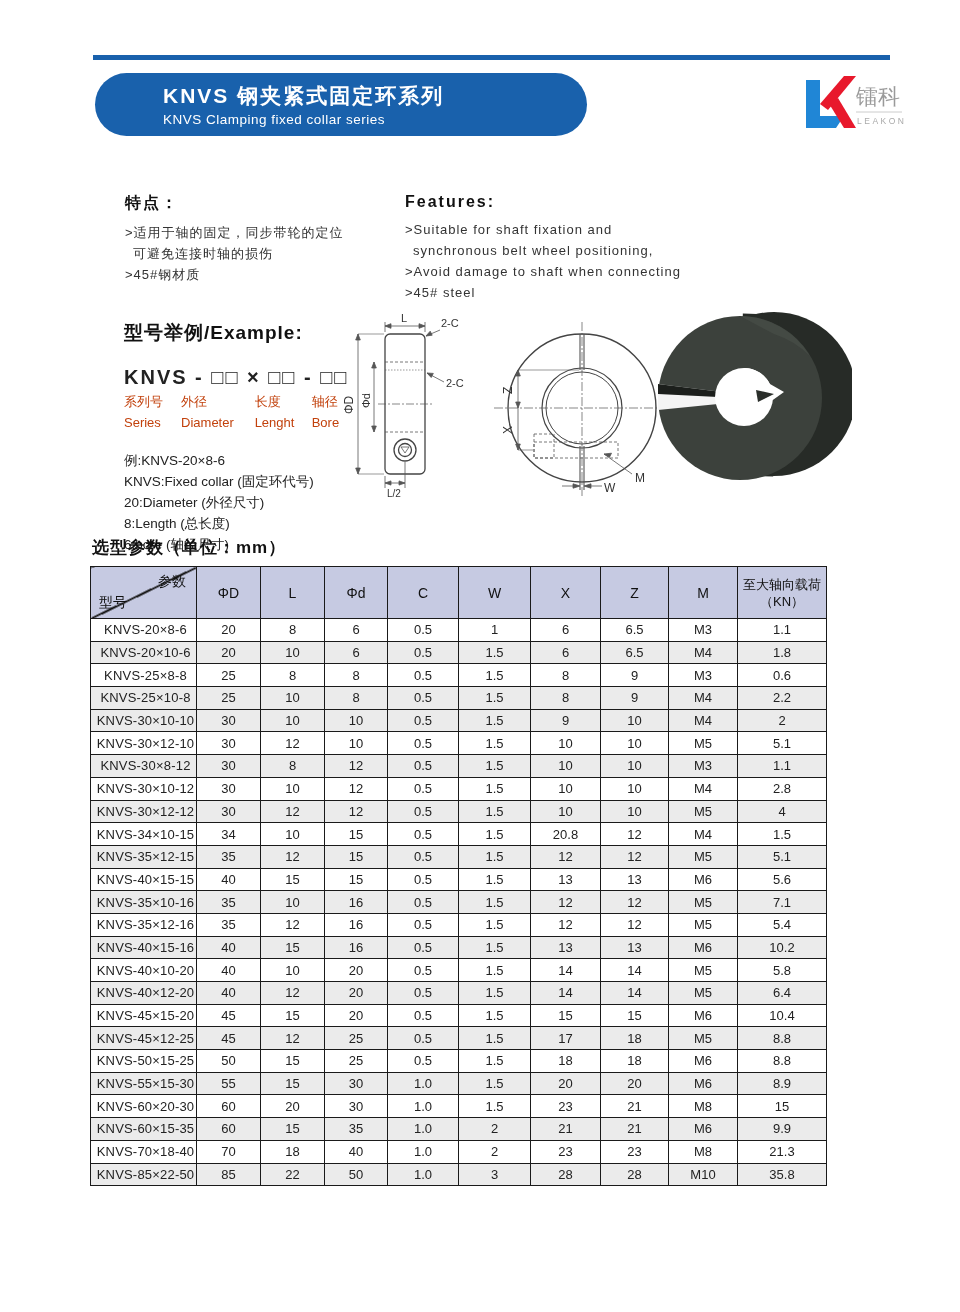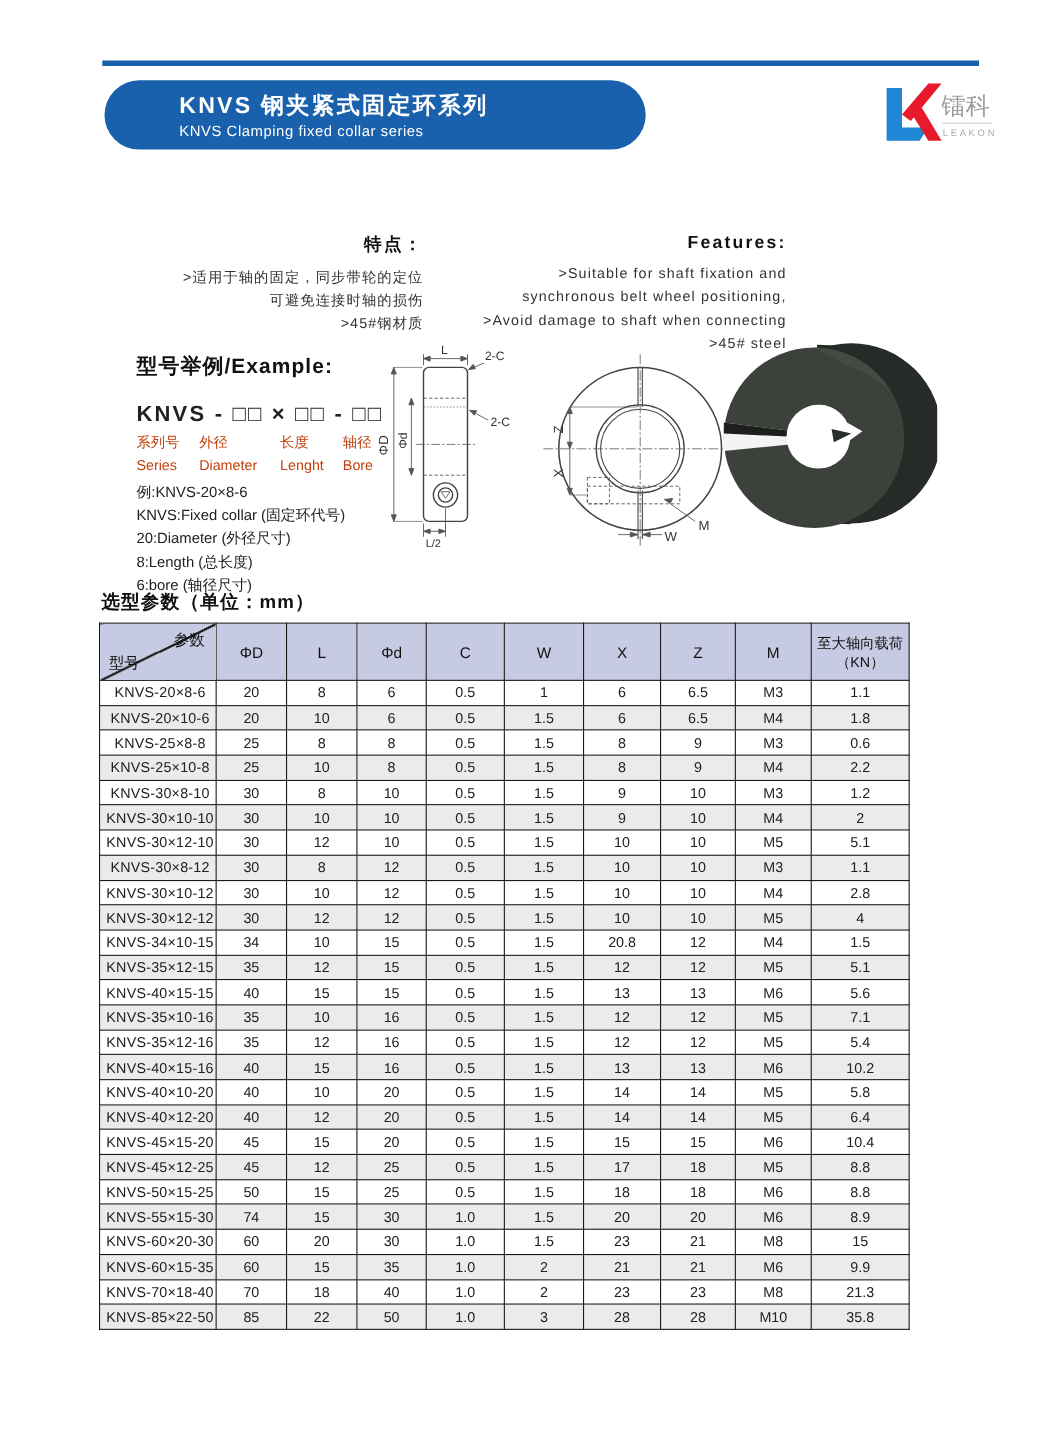--- a/index.html
+++ b/index.html
@@ -11,35 +11,35 @@
   .top-rule { position:absolute; left:93px; top:55px; width:797px; height:5px; background:#1961ac; }
   .banner { position:absolute; left:95px; top:73px; width:492px; height:63px;
             background:#1961ac; border-radius:32px; color:#fff; padding:9px 0 15px 68px; }
   .banner .t-cn { font-size:21px; font-weight:bold; letter-spacing:2px; }
   .banner .t-en { font-size:13.5px; letter-spacing:0.5px; margin-top:2px; }
 
   
   .logo { position:absolute; left:798px; top:66px; width:110px; height:90px; }
 
   
-  .feat { position:absolute; top:212px;text-align:right; }
+  .feat { position:absolute; top:193px; }
   .feat-cn { left:125px; width:260px; }
   .feat-en { left:405px; width:310px; }
   .feat h3 { font-size:16px; font-weight:bold; letter-spacing:2px; margin-bottom:8px; color:#111; }
   .feat .ln { font-size:13px; line-height:21px; letter-spacing:1px; color:#333; }
   .feat .ln.indent { padding-left:8px; }
 
   
   .example { position:absolute; left:124px; top:320px; width:230px; }
   .example .ex-head { font-size:19px; font-weight:bold; letter-spacing:1px; color:#111; }
   .example .ex-pattern { font-size:20px; font-weight:bold; letter-spacing:2px; margin-top:20px; color:#222; }
   .ex-labels, .ex-labels-en { display:flex; font-size:13px; color:#c2410c; margin-top:4px; }
   .ex-labels span, .ex-labels-en span { display:inline-block; }
   .ex-c1 { width:62px; } .ex-c2 { width:80px; } .ex-c3 { width:62px; } .ex-c4 { width:46px; }
-  .ex-notes { margin-top:7px; }
+  .ex-notes { margin-top:20px; }
   .ex-notes .ln { font-size:13.5px; line-height:21px; color:#222; }
 
   
   .draw-side  { position:absolute; left:340px; top:312px; }
   .draw-front { position:absolute; left:470px; top:318px; }
   .photo      { position:absolute; left:652px; top:298px; }
   svg text { font-family:"Liberation Sans","DejaVu Sans",sans-serif; }
 
   
   .tbl-title { position:absolute; left:92px; top:536px; font-size:17px; font-weight:bold; letter-spacing:1px; color:#111; }
@@ -280,32 +280,20 @@
           <td>25</td>
           <td>10</td>
           <td>8</td>
           <td>0.5</td>
           <td>1.5</td>
           <td>8</td>
           <td>9</td>
           <td>M4</td>
           <td>2.2</td>
         </tr>
-        <tr>
-          <td class="model">KNVS-30×8-10</td>
-          <td>30</td>
-          <td>8</td>
-          <td>10</td>
-          <td>0.5</td>
-          <td>1.5</td>
-          <td>9</td>
-          <td>10</td>
-          <td>M3</td>
-          <td>1.2</td>
-        </tr>
         <tr class="alt">
           <td class="model">KNVS-30×10-10</td>
           <td>30</td>
           <td>10</td>
           <td>10</td>
           <td>0.5</td>
           <td>1.5</td>
           <td>9</td>
           <td>10</td>
           <td>M4</td>
@@ -486,21 +474,21 @@
           <td>25</td>
           <td>0.5</td>
           <td>1.5</td>
           <td>18</td>
           <td>18</td>
           <td>M6</td>
           <td>8.8</td>
         </tr>
         <tr class="alt">
           <td class="model">KNVS-55×15-30</td>
-          <td>74</td>
+          <td>55</td>
           <td>15</td>
           <td>30</td>
           <td>1.0</td>
           <td>1.5</td>
           <td>20</td>
           <td>20</td>
           <td>M6</td>
           <td>8.9</td>
         </tr>
         <tr>

